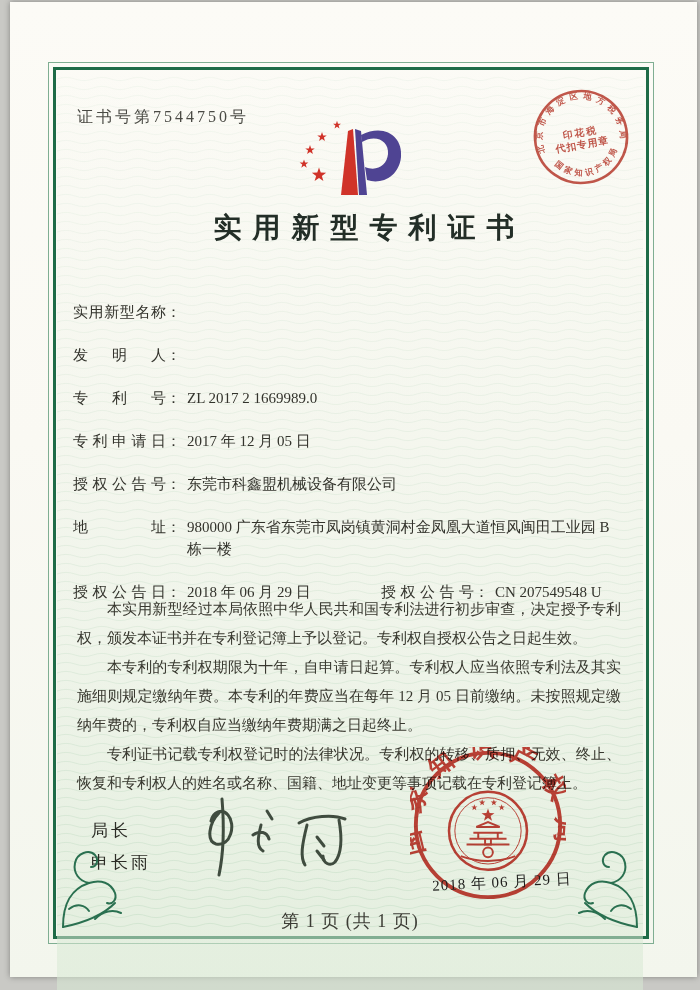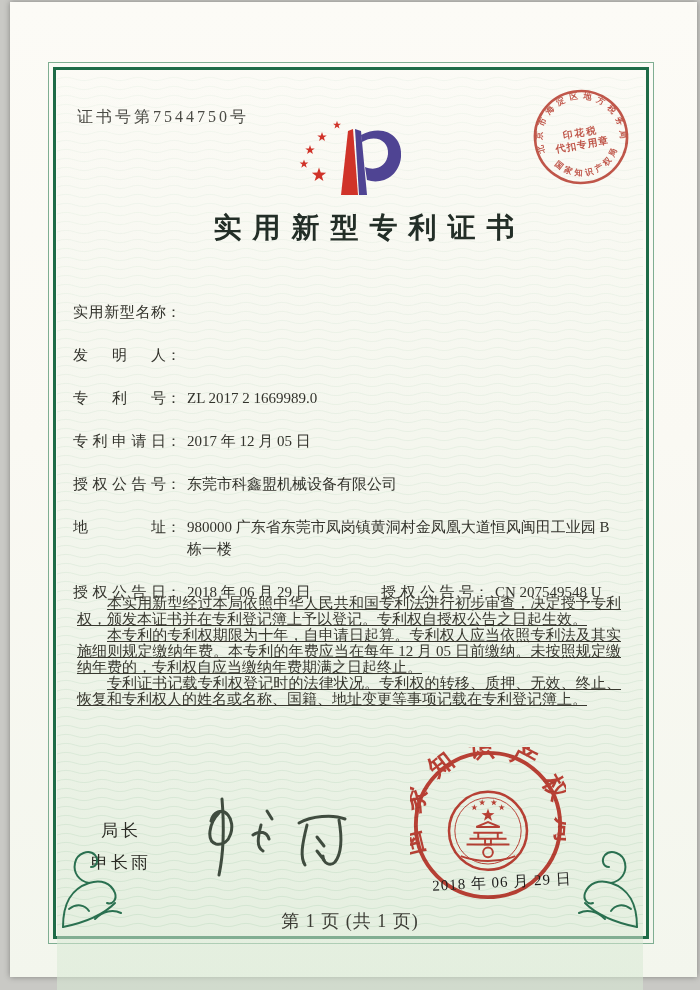--- a/index.html
+++ b/index.html
@@ -38,22 +38,22 @@
   }
   .fields{position:absolute;left:16px;right:24px;top:230px;z-index:2;color:#33332c;font-size:15px;}
   .frow{display:flex;align-items:flex-start;line-height:22px;margin-bottom:21px;}
   .flabel{display:inline-block;width:93px;text-align:justify;text-align-last:justify;flex:none;}
   .fcolon{flex:none;margin-right:6px;}
   .fvalue{flex:1;}
   .frow-split{position:relative;display:block;}
   .fpair{display:flex;align-items:flex-start;}
   .fpair-right{position:absolute;left:308px;top:0;}
   .paragraphs{position:absolute;left:20px;right:22px;top:524px;z-index:2;color:#38382f;font-size:15px;}
-  .paragraphs p{margin:0;text-indent:2em;line-height:16px;text-align:justify;text-decoration:underline;}
-  .signoff{position:absolute;left:34px;top:744px;z-index:2;color:#2c2c26;font-size:17px;letter-spacing:3px;text-align:center;}
+  .paragraphs p{margin:0;text-indent:2em;line-height:29px;text-align:justify;}
+  .signoff{position:absolute;left:34px;top:744px;z-index:2;color:#2c2c26;font-size:17px;letter-spacing:3px;}
   .signoff .line{line-height:32px;}
   .signature-svg{position:absolute;left:130px;top:722px;width:190px;height:90px;z-index:2;}
   .flourish{position:absolute;width:92px;height:92px;z-index:2;}
   .flourish-left{left:2px;top:768px;}
   .flourish-right{right:2px;top:768px;transform:scaleX(-1);}
   .tax-stamp{position:absolute;left:474px;top:16px;width:100px;height:100px;z-index:3;
     transform:rotate(-10deg);mix-blend-mode:multiply;opacity:.92;}
   .authority-seal{position:absolute;left:353px;top:676px;width:156px;height:156px;z-index:3;
     mix-blend-mode:multiply;opacity:.93;}
   .seal-date{

